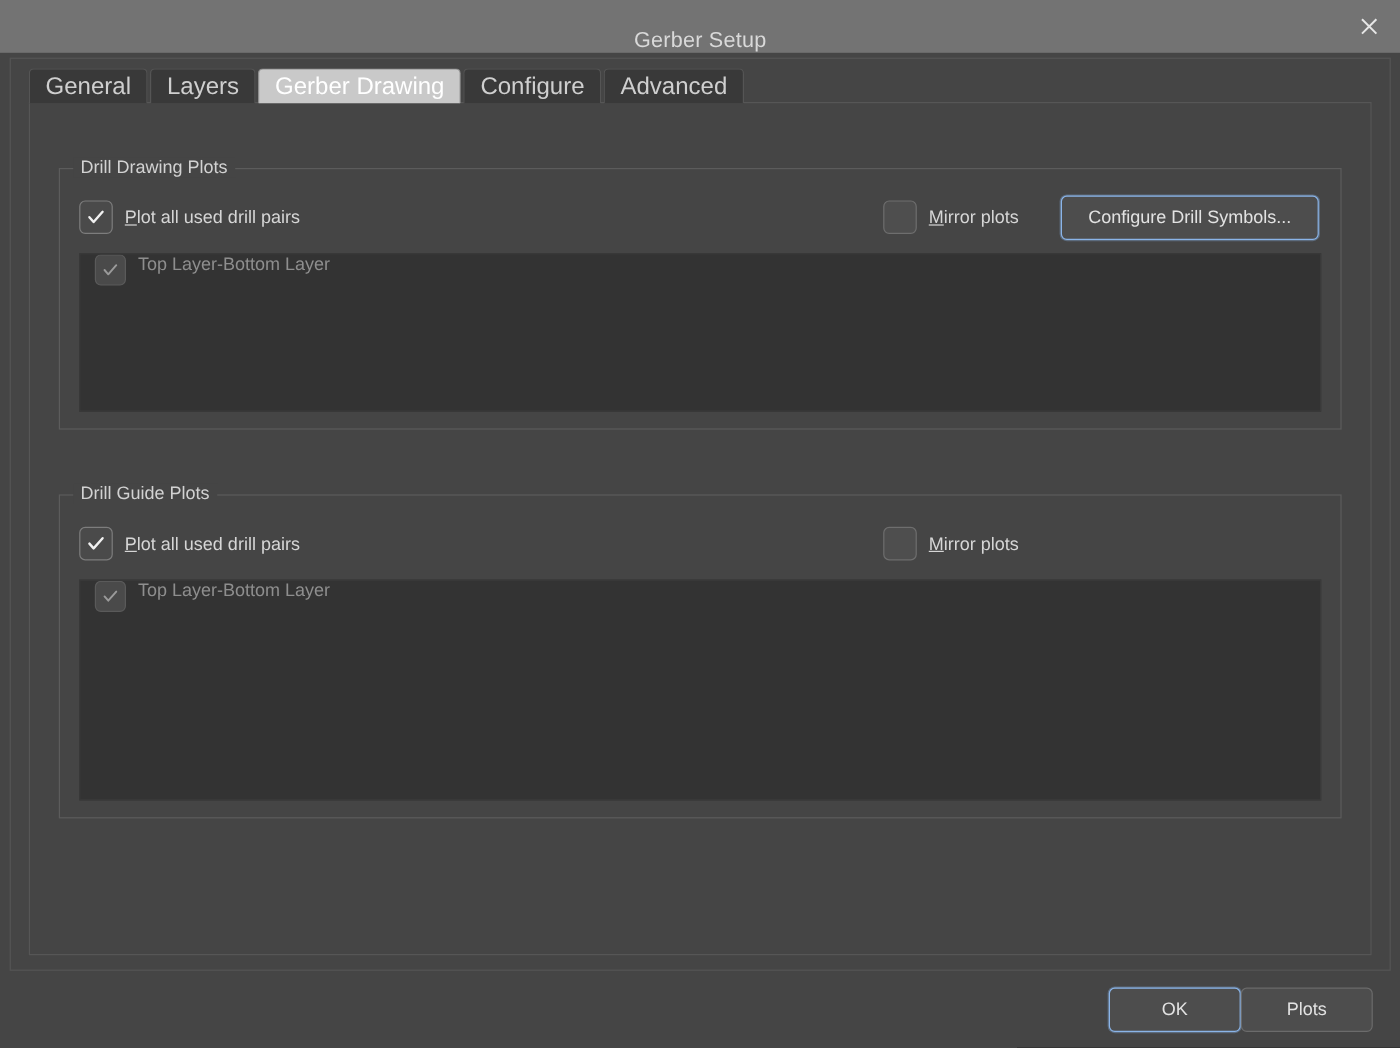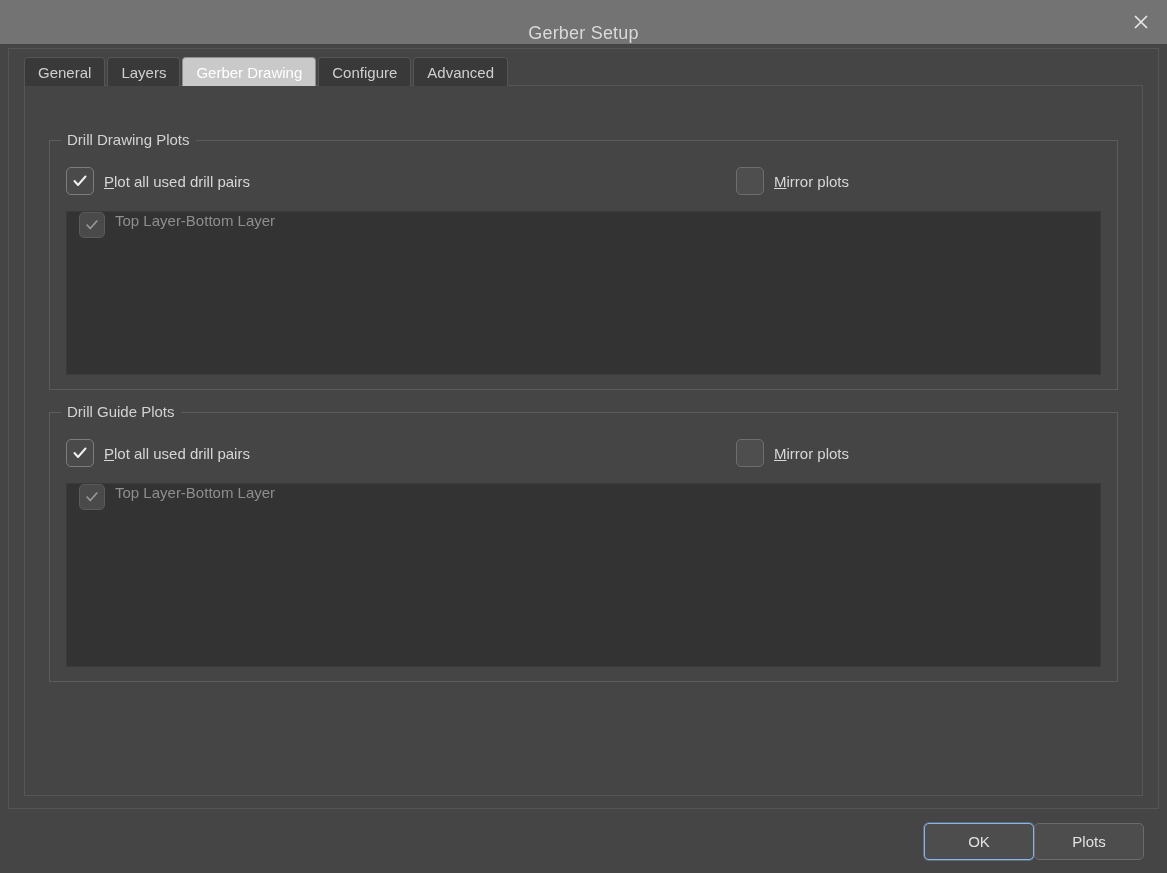--- a/index.html
+++ b/index.html
@@ -76,21 +76,21 @@
     display: flex;
     align-items: flex-end;
     z-index: 3;
   }
   .tab {
     height: 29px;
     padding: 0 13px;
     display: flex;
     align-items: center;
     justify-content: center;
-    font-size: 15px;
+    font-size: 20px;
     color: #cfcfcf;
     background: #393939;
     border: 1px solid #555555;
     border-bottom: none;
     border-top-left-radius: 4px;
     border-top-right-radius: 4px;
     margin-right: 2px;
     cursor: default;
     white-space: nowrap;
   }
@@ -121,21 +121,21 @@
     position: absolute;
     top: -10px;
     left: 11px;
     padding: 0 6px;
     background: #454545;
     font-size: 15px;
     color: #d2d2d2;
     white-space: nowrap;
   }
 
-  #group-drawing { left: 24px; top: 54px; right: 24px; height: 250px; }
+  #group-drawing { left: 24px; top: 54px; right: 24px; height: 218px; }
   #group-guide   { left: 24px; top: 326px; right: 24px; height: 270px; }
 
   
   .row {
     position: absolute;
     display: flex;
   }
   .cb-wrap {
     display: flex;
     align-items: center;
@@ -285,20 +285,21 @@
             </div>
           </div>
 
           <div class="row" style="right:268px; top:26px;">
             <div class="cb-wrap">
               <span class="checkbox"></span>
               <span class="cb-label"><u>M</u><span>irror plots</span></span>
             </div>
           </div>
 
+          <div class="btn focused" id="configure-btn" style="top:22px;">Configure Drill Symbols...</div>
 
           <div class="listbox" style="left:16px; top:70px; right:16px; bottom:14px;">
             <div class="list-item">
               <span class="checkbox disabled" style="width:26px;height:26px;flex:0 0 26px;">
                 <svg width="16" height="16" viewBox="0 0 18 18" aria-hidden="true">
                   <path d="M3.5 9 L7 13 L14.5 4.5" stroke="#9a9a9a" stroke-width="1.8" fill="none" stroke-linecap="round" stroke-linejoin="round"></path>
                 </svg>
               </span>
               <span class="list-label">Top Layer-Bottom Layer</span>
             </div>

